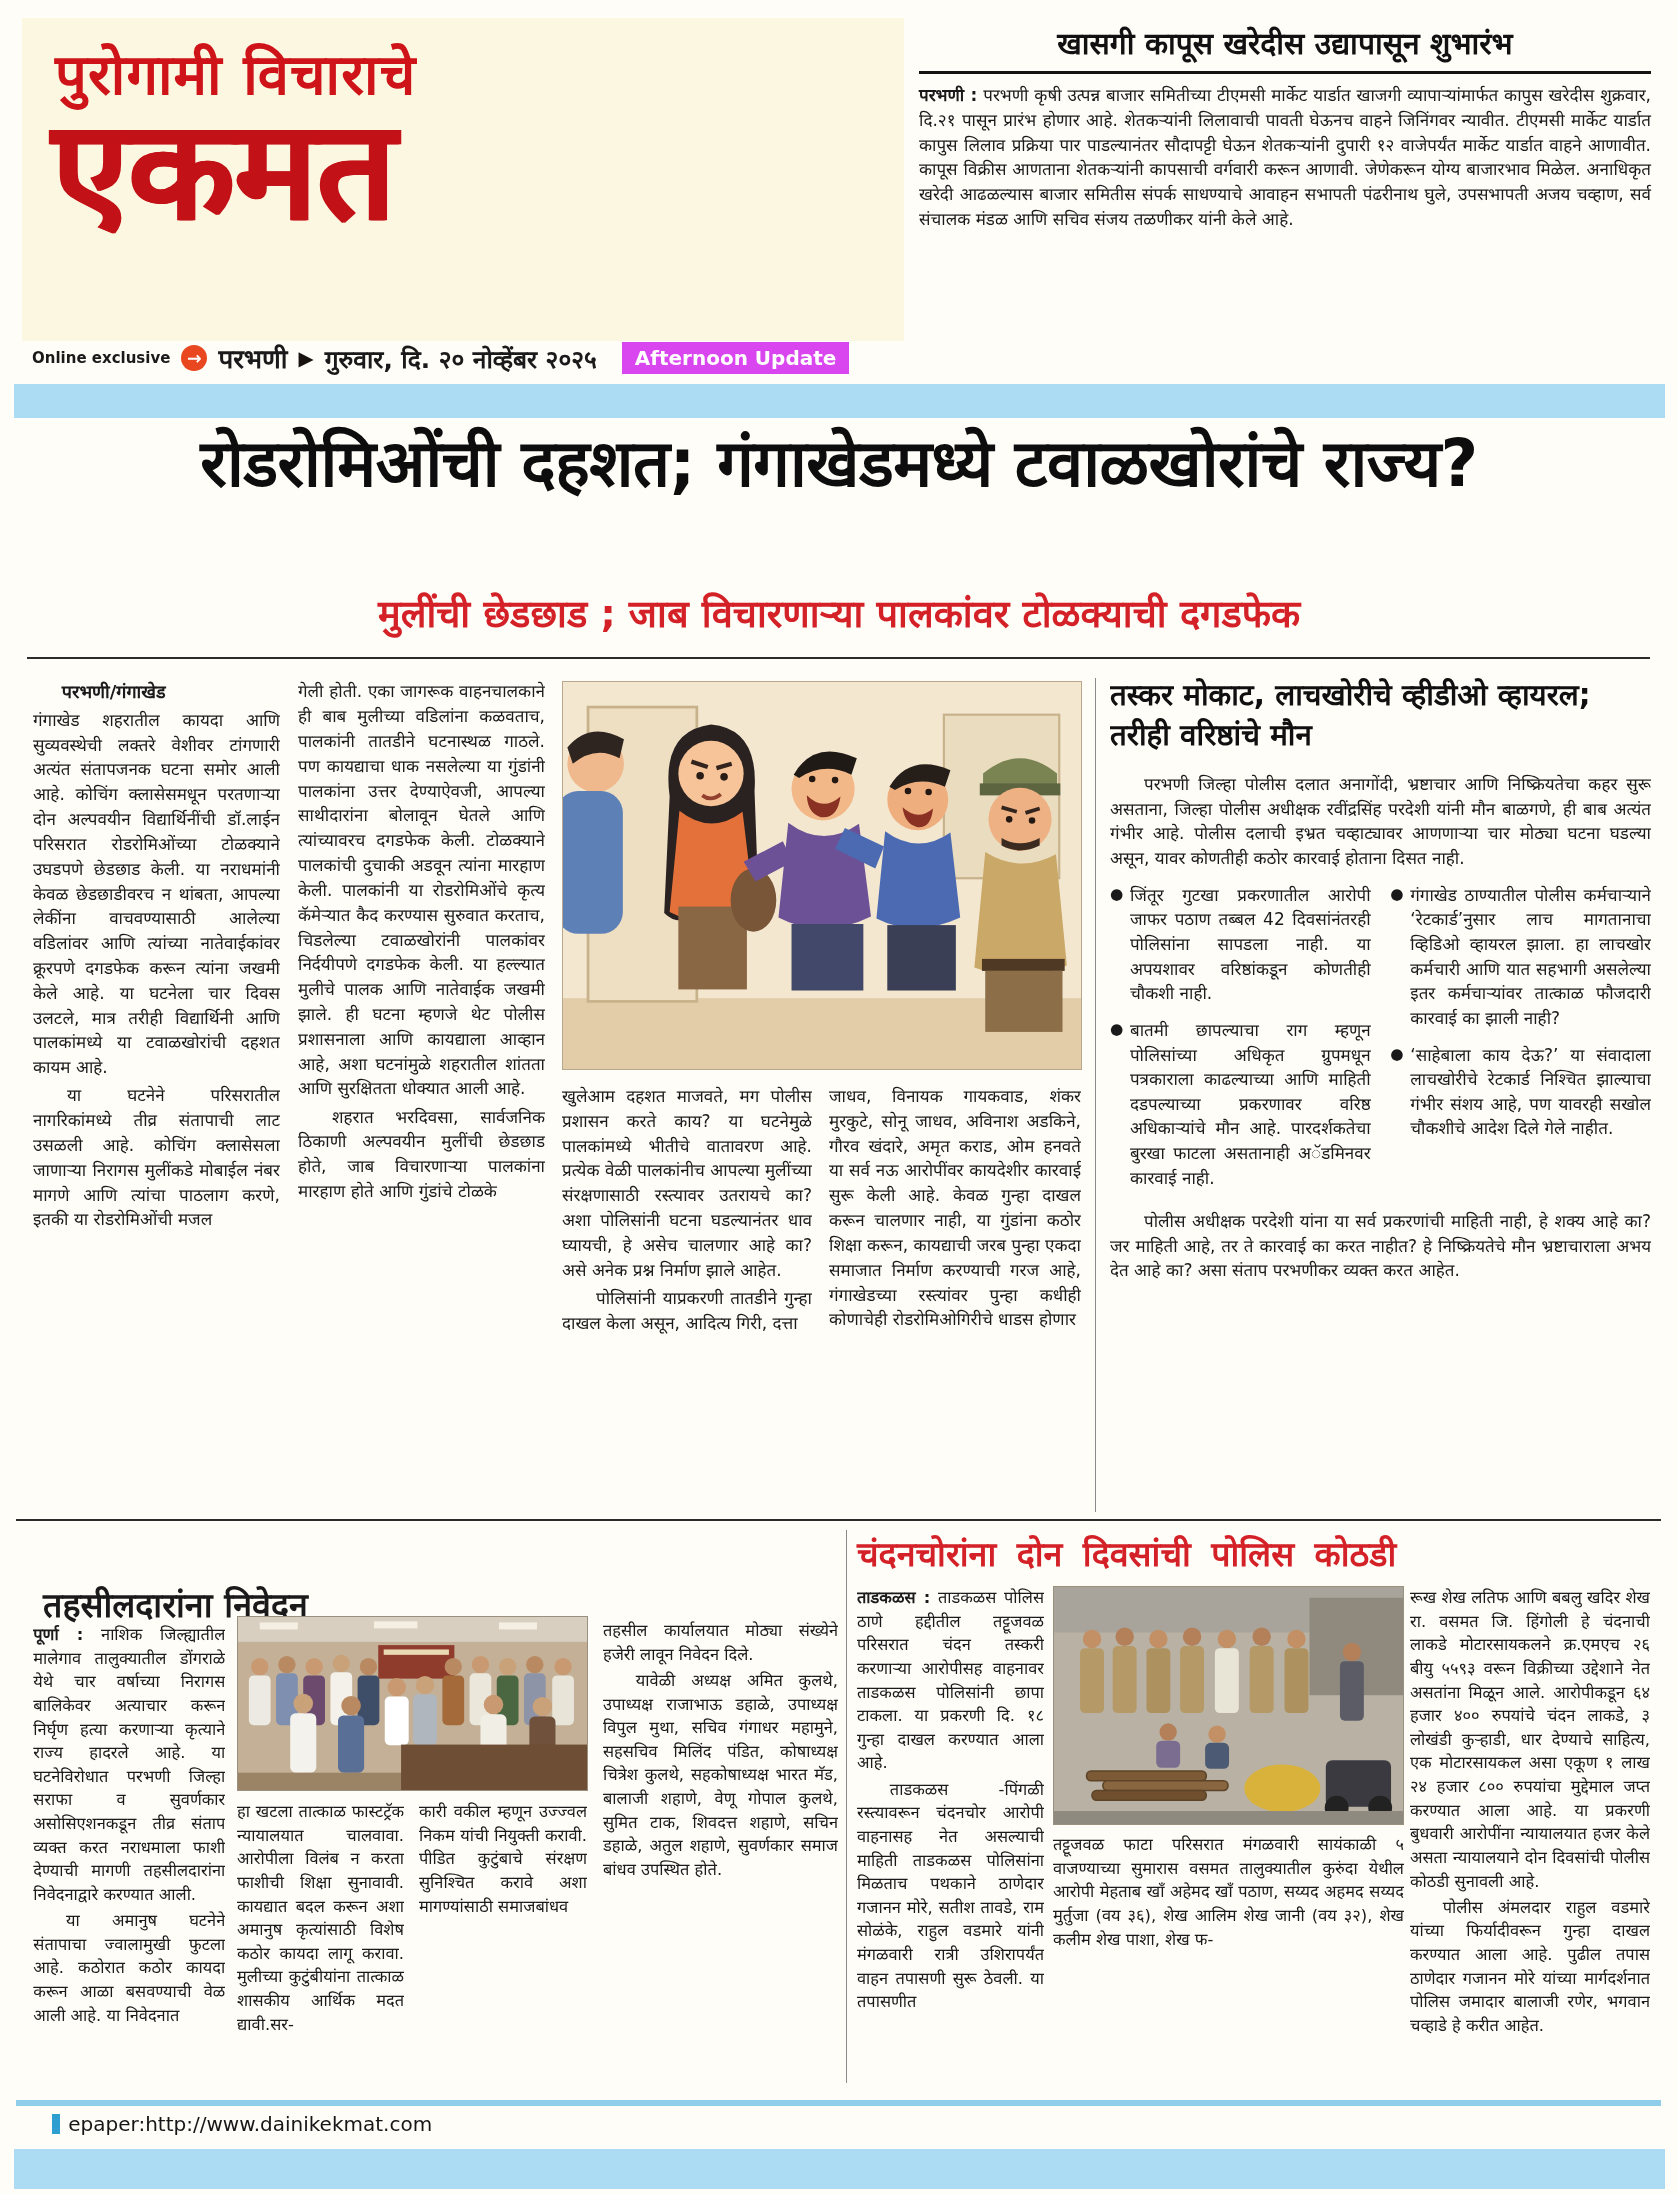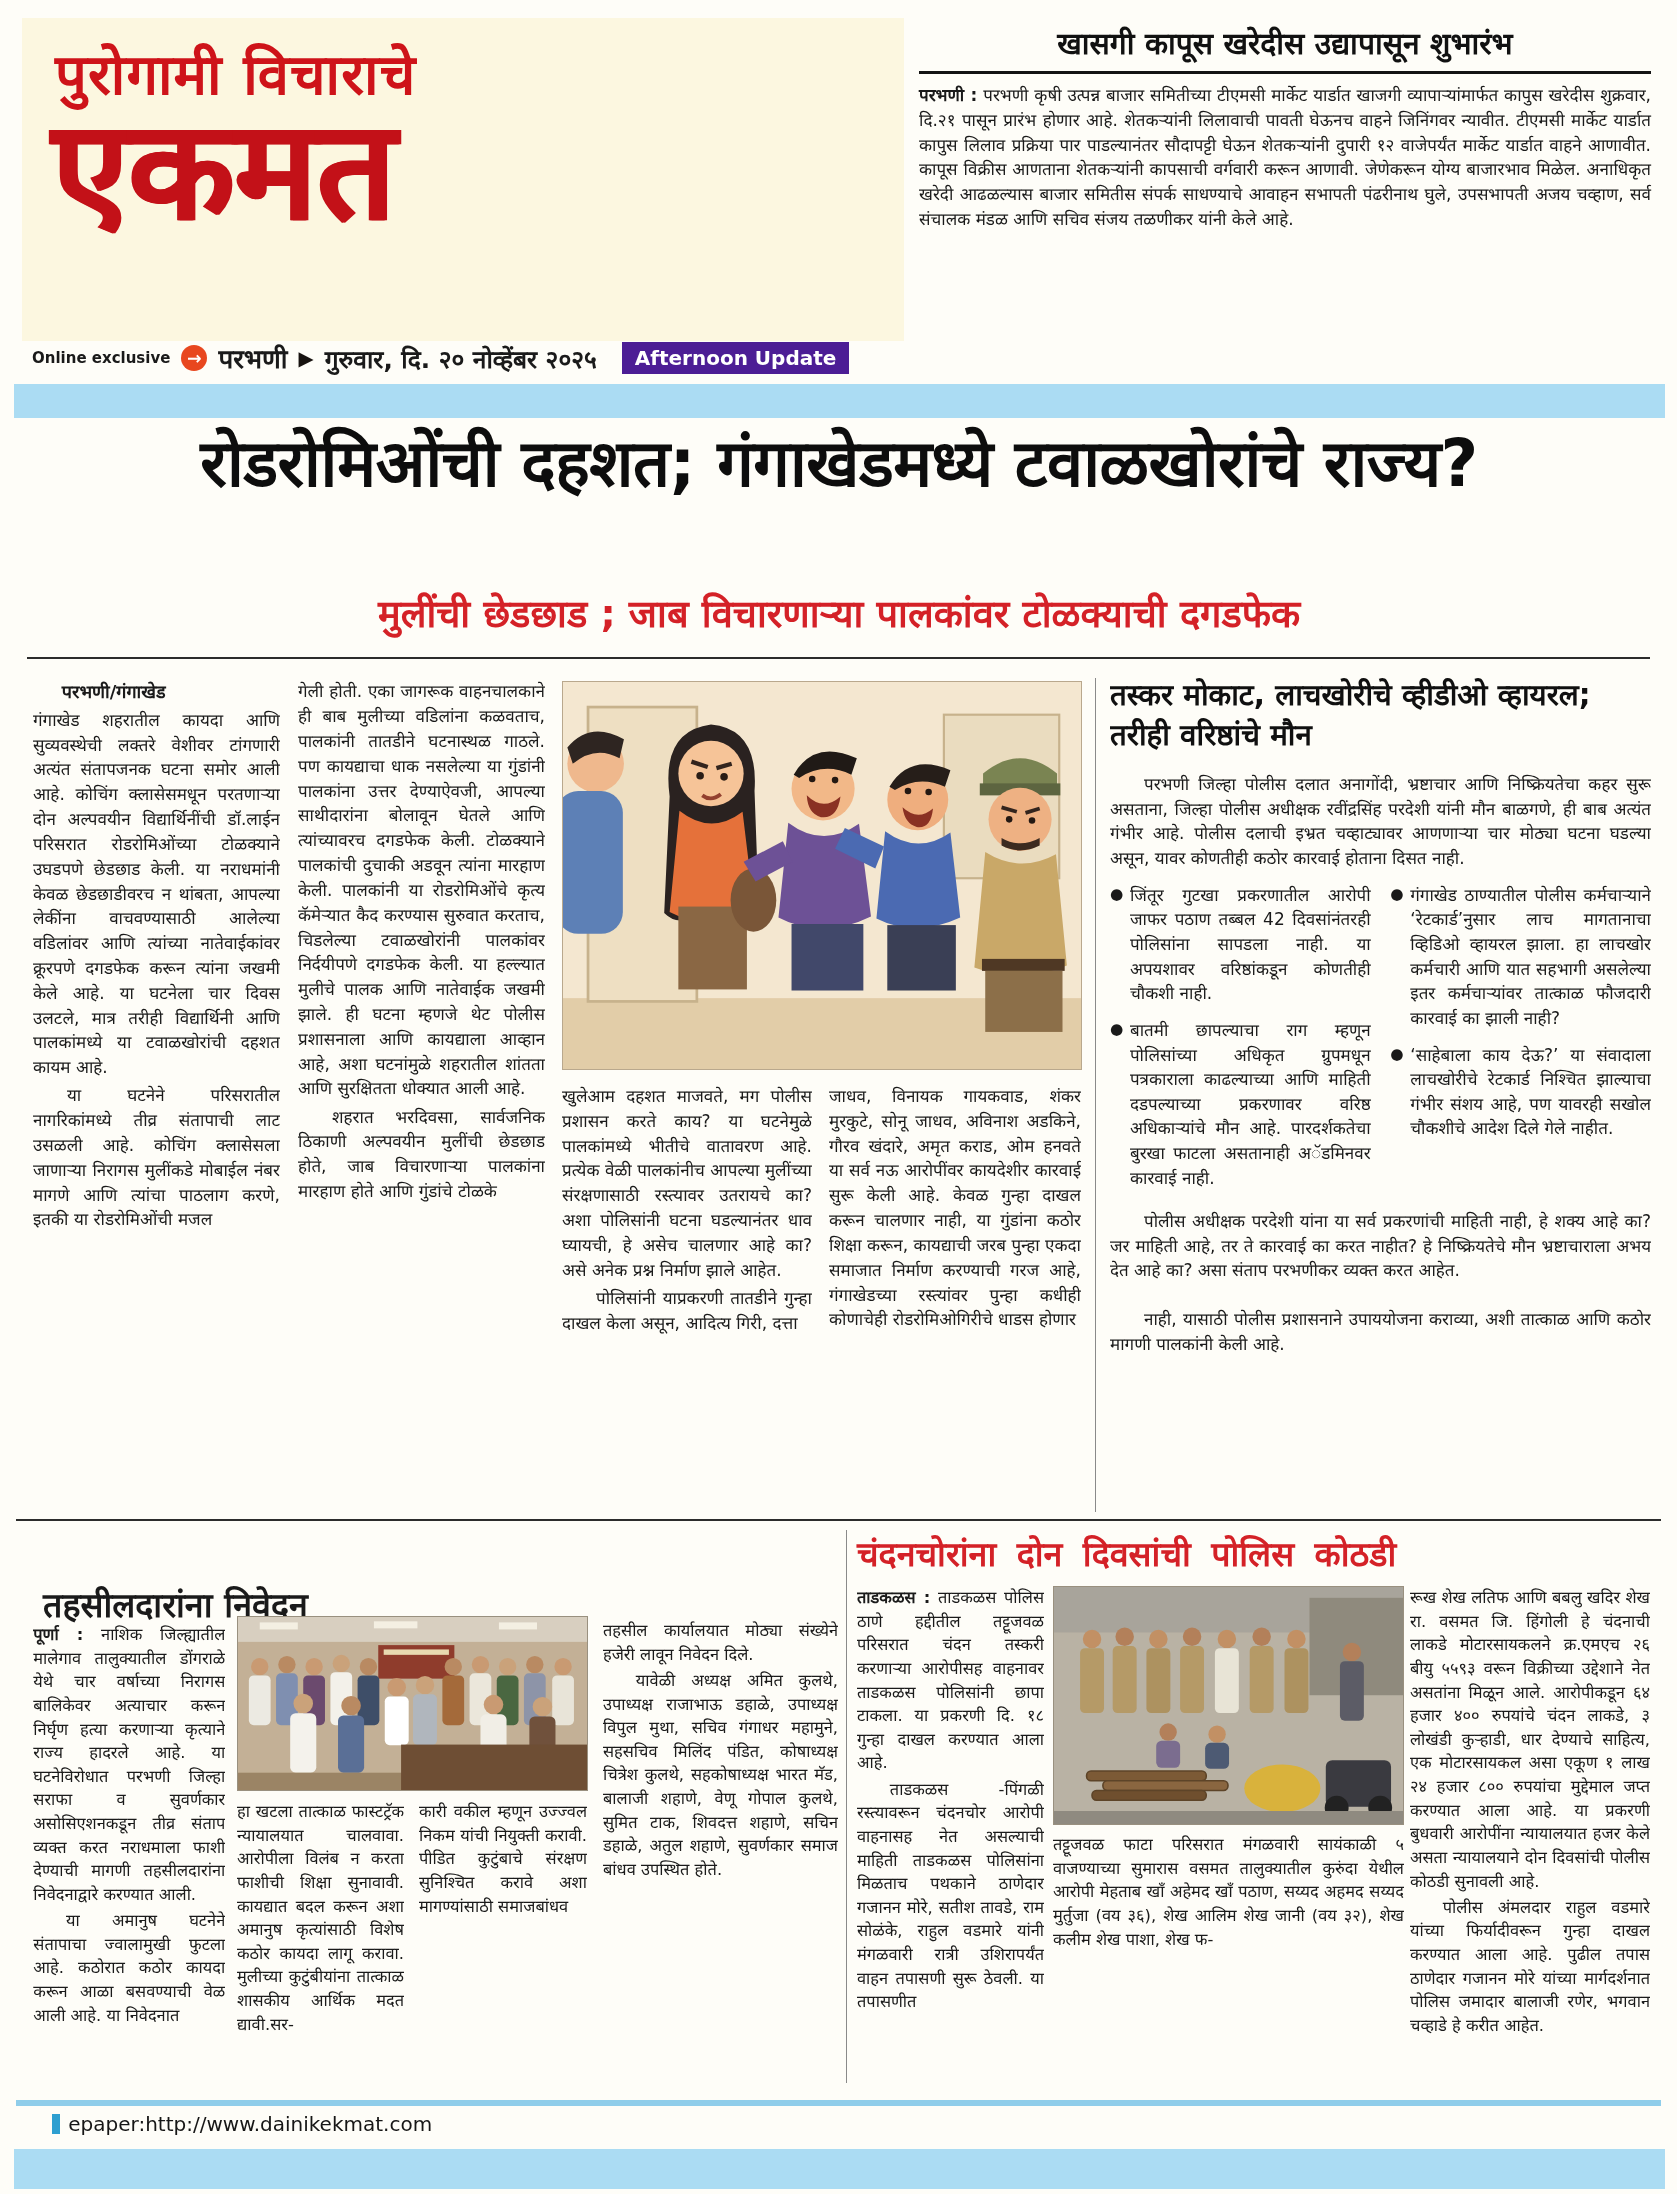--- a/index.html
+++ b/index.html
@@ -13,21 +13,21 @@
   .tagline { position:absolute; left:55px; top:34px; font-size:56px; font-weight:800; color:#ce1319; letter-spacing:1.1px; }
   .brand-title { position:absolute; left:52px; top:92px; font-size:138px; font-weight:900; color:#c31118; line-height:1.15;
                  text-shadow:1.6px 0 0 #c31118, -1.1px 0 0 #c31118; }
   .meta-row { position:absolute; left:32px; top:340px; width:869px; height:36px; display:flex; align-items:center; gap:11px; }
   .online-label { font-size:15px; font-weight:800; }
   .arrow-circle { width:26px; height:26px; border-radius:50%; background:#e8471f; color:#fff; display:flex;
                   align-items:center; justify-content:center; font-size:17.5px; font-weight:800; flex:0 0 auto; }
   .edition-label { font-size:26px; font-weight:800; }
   .tri-icon { font-size:19.7px; color:#17120f; }
   .date-label { font-size:24.6px; font-weight:600; }
-  .update-badge { margin-left:14px; background:#4c1d95; color:#fff; font-size:20px; font-weight:600; padding:4.4px 13px; }
+  .update-badge { margin-left:14px; background:#d946ef; color:#fff; font-size:20px; font-weight:600; padding:4.4px 13px; }
 
   
   .cotton { position:absolute; left:919px; top:22px; width:732px; }
   .cotton h2 { font-size:30px; font-weight:800; text-align:center; color:#111; padding-bottom:7.6px;
                border-bottom:3.3px solid #131313; margin-bottom:9.8px; }
   .cotton p { font-size:17px; line-height:1.45; text-align:justify; }
   .lead { font-weight:800; }
 
   
   .bluebar-top { position:absolute; left:13.7px; top:384px; width:1651px; height:34px; background:#abdcf3; }
@@ -231,21 +231,20 @@
             <span class="bullet-dot">●</span>
             <p>गंगाखेड ठाण्यातील पोलीस कर्मचाऱ्याने ‘रेटकार्ड’नुसार लाच मागतानाचा व्हिडिओ व्हायरल झाला. हा लाचखोर कर्मचारी आणि यात सहभागी असलेल्या इतर कर्मचाऱ्यांवर तात्काळ फौजदारी कारवाई का झाली नाही?</p>
           </div>
           <div class="bullet-item">
             <span class="bullet-dot">●</span>
             <p>‘साहेबाला काय देऊ?’ या संवादाला लाचखोरीचे रेटकार्ड निश्चित झाल्याचा गंभीर संशय आहे, पण यावरही सखोल चौकशीचे आदेश दिले गेले नाहीत.</p>
           </div>
         </div>
       </div>
       <p class="ss-closing">पोलीस अधीक्षक परदेशी यांना या सर्व प्रकरणांची माहिती नाही, हे शक्य आहे का? जर माहिती आहे, तर ते कारवाई का करत नाहीत? हे निष्क्रियतेचे मौन भ्रष्टाचाराला अभय देत आहे का? असा संताप परभणीकर व्यक्त करत आहेत.</p>
-      <p class="ss-tail">नाही, यासाठी पोलीस प्रशासनाने उपाययोजना कराव्या, अशी तात्काळ आणि कठोर मागणी पालकांनी केली आहे.</p>
     </aside>
   </section>
 
   <div class="rule-bottom"></div>
   <div class="vr-bottom"></div>
 
   <section class="dongarale">
     <div class="dz-subhead">तहसीलदारांना निवेदन</div>
     <div class="bz-col dz-col1">
       <p><span class="lead">पूर्णा :</span> <span>नाशिक जिल्ह्यातील मालेगाव तालुक्यातील डोंगराळे येथे चार वर्षाच्या निरागस बालिकेवर अत्याचार करून निर्घृण हत्या करणाऱ्या कृत्याने राज्य हादरले आहे. या घटनेविरोधात परभणी जिल्हा सराफा व सुवर्णकार असोसिएशनकडून तीव्र संताप व्यक्त करत नराधमाला फाशी देण्याची मागणी तहसीलदारांना निवेदनाद्वारे करण्यात आली.</span></p>

